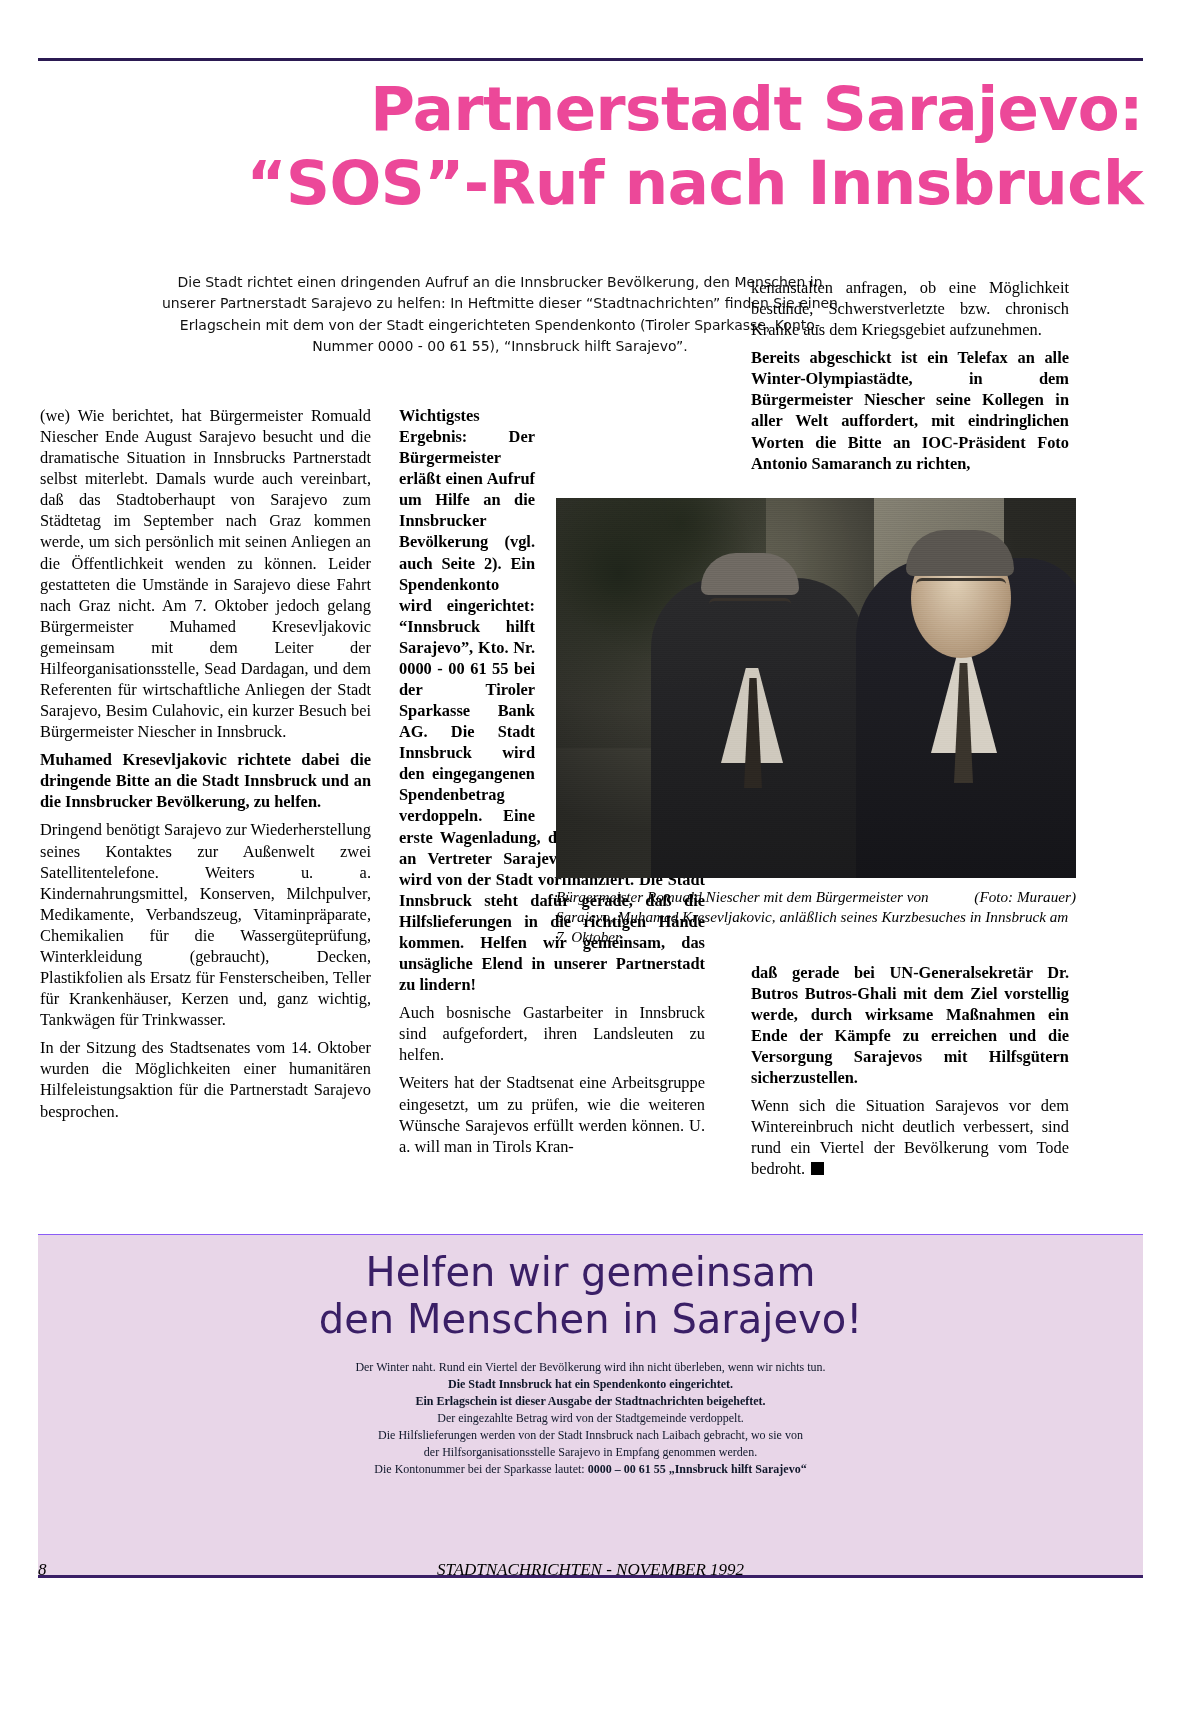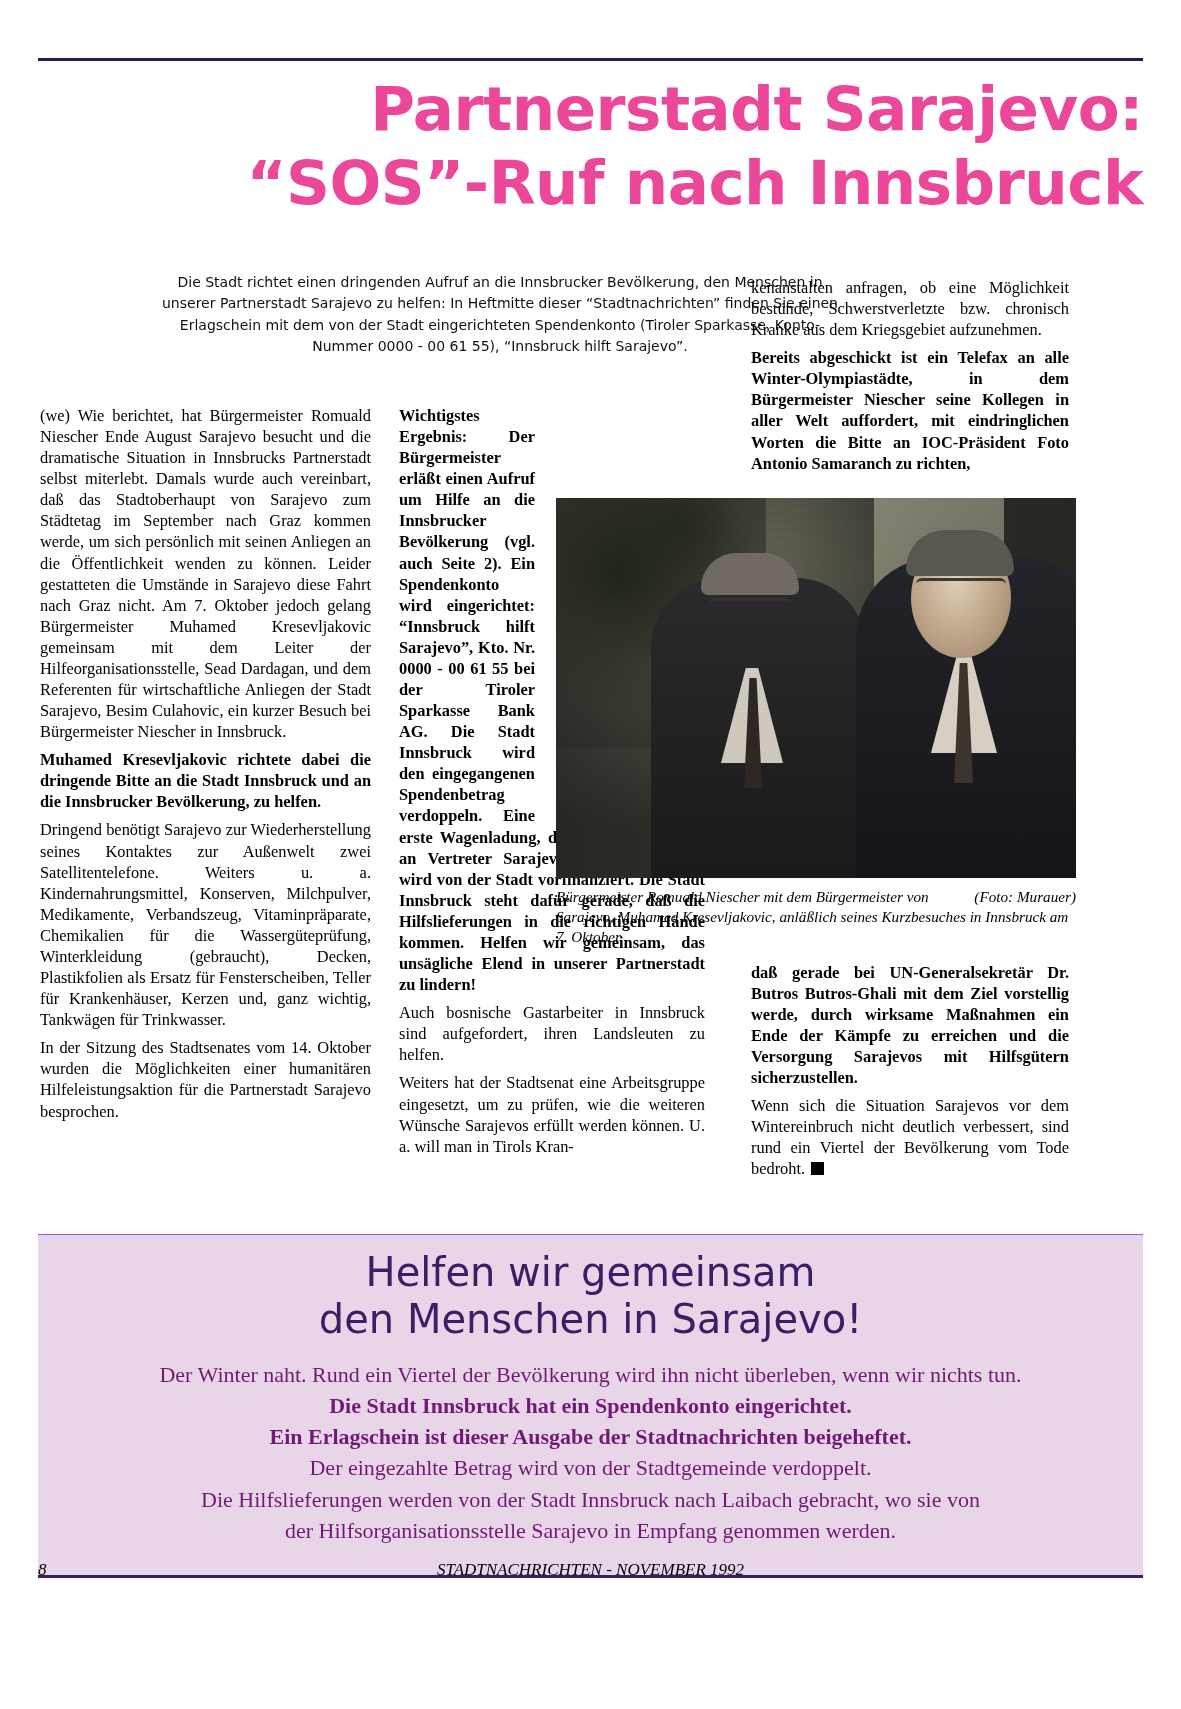--- a/index.html
+++ b/index.html
@@ -196,23 +196,23 @@
     text-align: center;
     font-family: "DejaVu Sans", sans-serif;
     color: #3a1f66;
     font-size: 40px;
     line-height: 1.17;
     font-weight: normal;
   }
   .appeal .body {
     margin-top: 16px;
     text-align: center;
-    font-size: 22px;
+    font-size: 12px;
     line-height: 1.42;
-    color: #701a75;
+    color: #0f172a;
   }
   .appeal .body .b { font-weight: bold; text-align: center; }
 
   .folio {
     position: absolute;
     left: 38px;
     top: 1560px;
     width: 1105px;
     font-style: italic;
     font-size: 17px;
@@ -297,20 +297,21 @@
       <div>Helfen wir gemeinsam</div>
       <div>den Menschen in Sarajevo!</div>
     </div>
     <div class="body">
       <div>Der Winter naht. Rund ein Viertel der Bevölkerung wird ihn nicht überleben, wenn wir nichts tun.</div>
       <div class="b">Die Stadt Innsbruck hat ein Spendenkonto eingerichtet.</div>
       <div class="b">Ein Erlagschein ist dieser Ausgabe der Stadtnachrichten beigeheftet.</div>
       <div>Der eingezahlte Betrag wird von der Stadtgemeinde verdoppelt.</div>
       <div>Die Hilfslieferungen werden von der Stadt Innsbruck nach Laibach gebracht, wo sie von</div>
       <div>der Hilfsorganisationsstelle Sarajevo in Empfang genommen werden.</div>
+      <div><span>Die Kontonummer bei der Sparkasse lautet: </span><span class="b">0000 – 00 61 55 „Innsbruck hilft Sarajevo“</span></div>
     </div>
   </div>
 
   <div class="folio">
     <span class="num">8</span>
     <div class="center">STADTNACHRICHTEN - NOVEMBER 1992</div>
   </div>
 
 </div>
 

